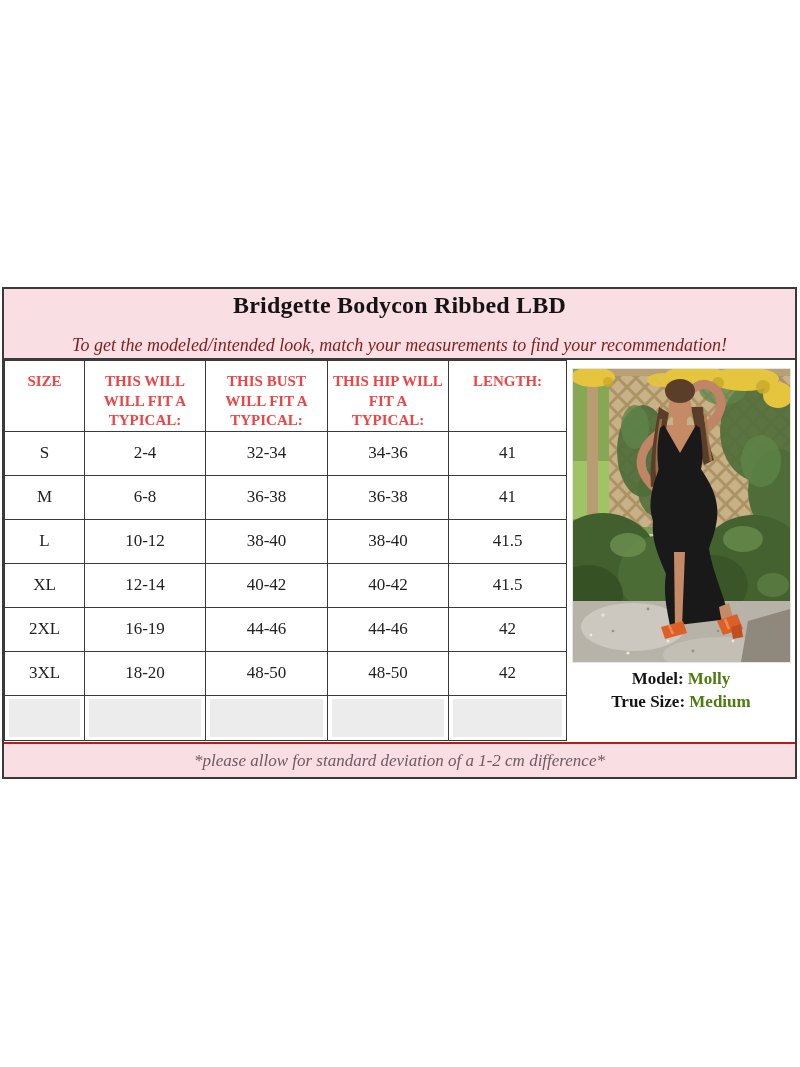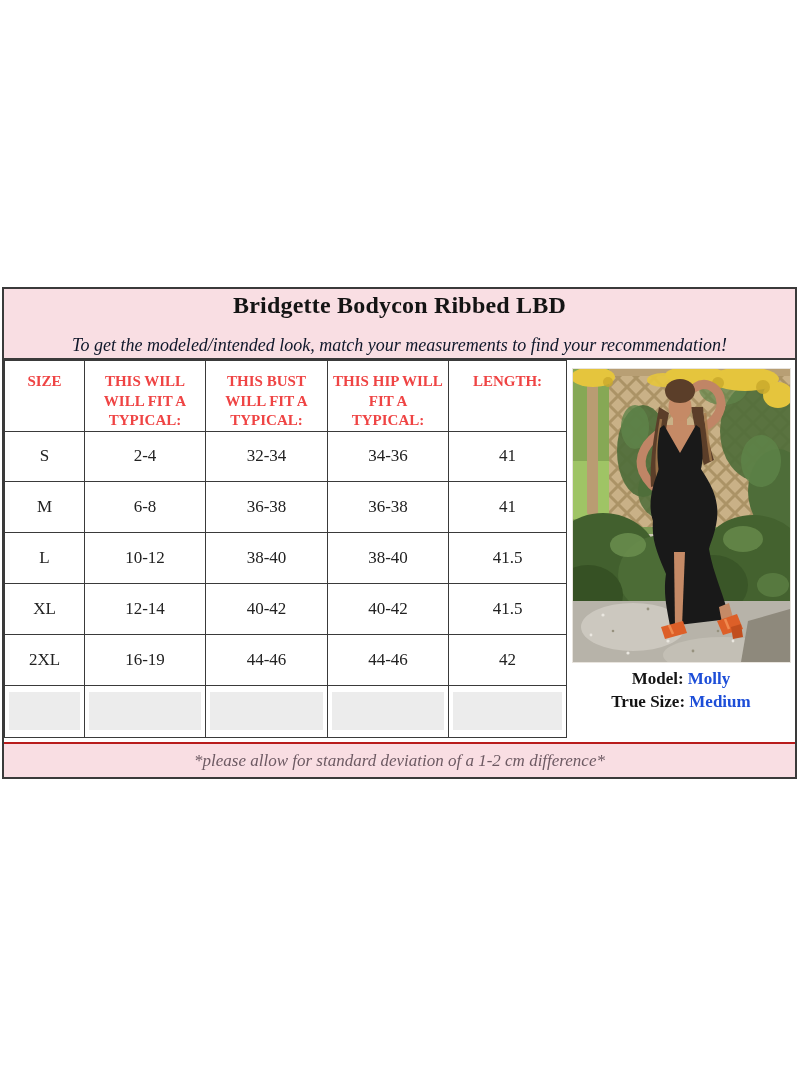--- a/index.html
+++ b/index.html
@@ -10,39 +10,39 @@
   }
   .sheet {
     position:absolute; left:2px; top:287px; width:795px; height:492px;
     border:2px solid #3a3a3a; background:#ffffff;
     display:flex; flex-direction:column;
   }
   .band { background:#f9dee3; display:flex; flex-direction:column;
     align-items:center; justify-content:center; }
   .band-top { height:71px; border-bottom:2px solid #3a3a3a; gap:16px; flex:0 0 auto; }
   .title { font-size:24px; font-weight:bold; color:#141414; letter-spacing:0.2px; }
-  .subtitle { font-size:18px; font-style:italic; color:#0f172a; }
+  .subtitle { font-size:18px; font-style:italic; color:#7f1d1d; }
   .main { flex:1 1 auto; display:flex; min-height:0; }
   table.size-table { border-collapse:collapse; table-layout:fixed;
     width:562px; flex:0 0 562px; height:378px; }
   .size-table th, .size-table td {
     border:1.5px solid #3a3a3a; text-align:center; padding:0 5px;
   }
   .size-table thead th {
     height:70px; font-size:15px; font-weight:bold; vertical-align:top;
     padding-top:11px; line-height:1.3; color:#ef4444;
   }
   .size-table tbody td { height:44px; font-size:17px; vertical-align:middle; color:#222; }
   .size-table td.empty { padding:0; height:44px; }
   .size-table td.empty .fill { height:38px; margin:3px 4px; background:#ececec; }
   .photo-col { flex:1 1 auto; display:flex; flex-direction:column; align-items:center; background:#fff; }
   .photo { width:219px; height:295px; margin-top:8px; border:1px solid #e8e4de; background:#cfc8b8; }
   .model-info { margin-top:5px; text-align:center; font-weight:bold;
     font-size:17px; line-height:1.33; color:#141414; }
-  .model-info .val { color:#1d4ed8; }
+  .model-info .val { color:#4d7c0f; }
   .band-bottom { height:35px; border-top:2px solid #b91c1c; flex:0 0 auto; }
   .note { font-size:17px; font-style:italic; color:#6d5a63; }
 </style>
 </head>
 <body>
 
 <div class="sheet">
 
   <div class="band band-top">
     <div class="title">Bridgette Bodycon Ribbed LBD</div>
@@ -95,20 +95,27 @@
           <td>12-14</td>
           <td>40-42</td>
           <td>40-42</td>
           <td>41.5</td>
         </tr>
         <tr>
           <td>2XL</td>
           <td>16-19</td>
           <td>44-46</td>
           <td>44-46</td>
+          <td>42</td>
+        </tr>
+        <tr>
+          <td>3XL</td>
+          <td>18-20</td>
+          <td>48-50</td>
+          <td>48-50</td>
           <td>42</td>
         </tr>
         <tr>
           <td class="empty">
               <div class="fill"></div>
             </td>
           <td class="empty">
               <div class="fill"></div>
             </td>
           <td class="empty">

